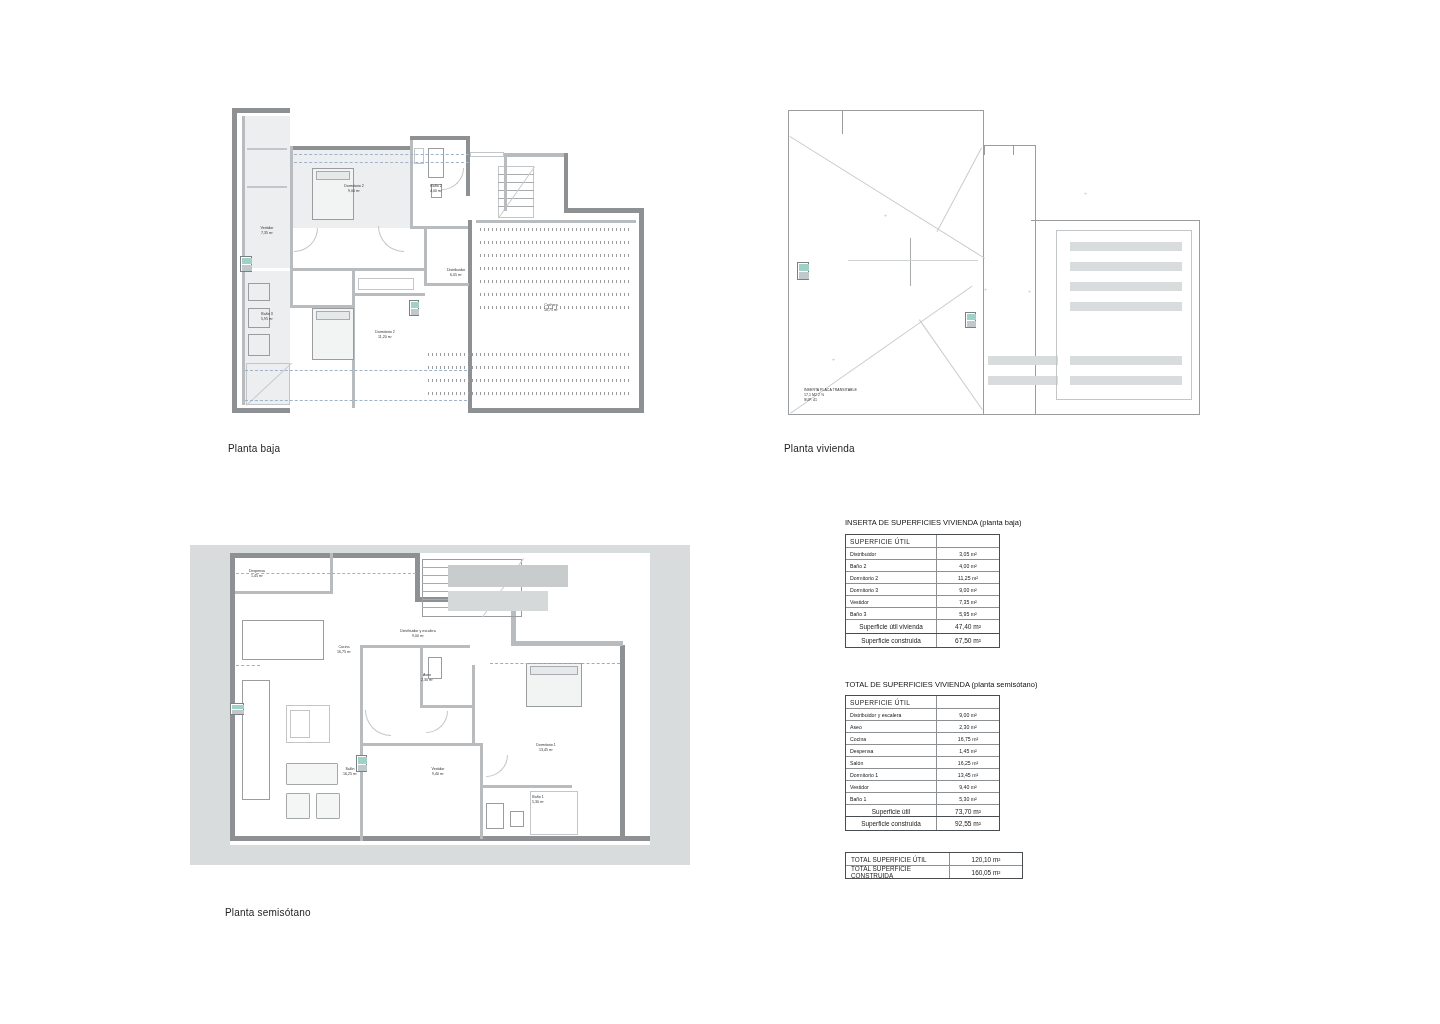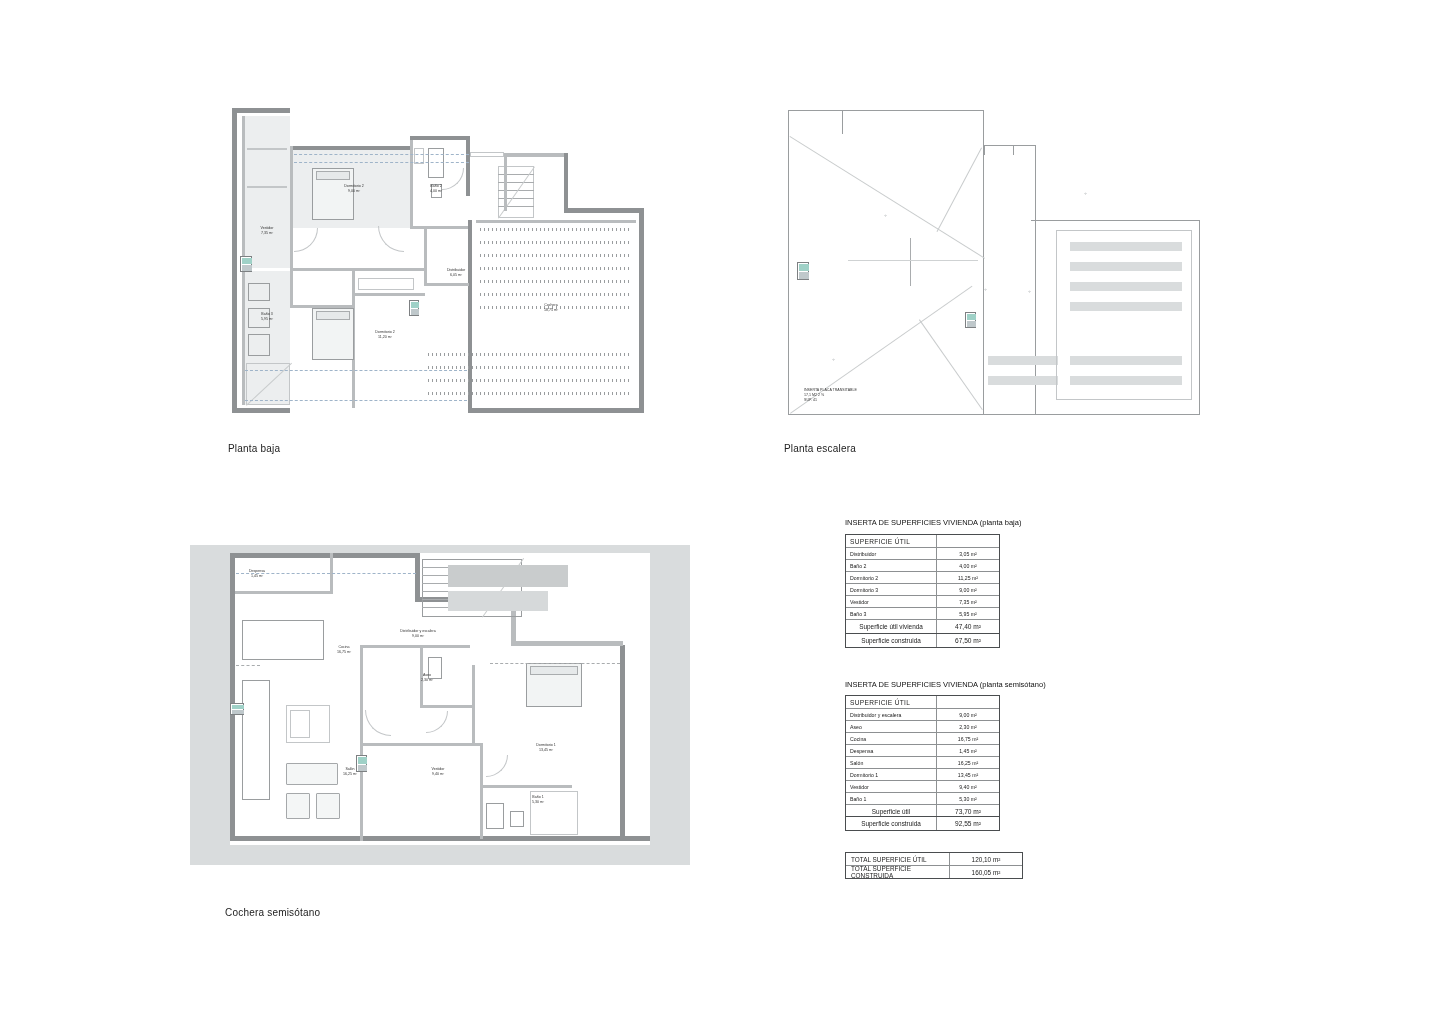--- a/index.html
+++ b/index.html
@@ -231,21 +231,21 @@
       <div class="seg b" style="left:1px;top:8px;width:9px;height:6px;"></div>
     </div>
 
     <div class="rlabel" style="left:16px;top:278px;text-align:left;">
       <b>INSERTA PLACA TRANSITABLE</b>
       <b>17,1 M2  2 %</b>
       <b>SUP. 41</b>
     </div>
   </div>
 
-  <div class="caption" style="left:784px;top:443px;">Planta escalera</div>
+  <div class="caption" style="left:784px;top:443px;">Planta vivienda</div>
 
   <div class="plan" style="left:190px;top:545px;width:500px;height:320px;">
 
     <div class="fillgrey" style="left:0px;top:0px;width:500px;height:320px;background:#d9dcdd;"></div>
     <div class="fillpale" style="left:40px;top:8px;width:420px;height:292px;background:#ffffff;"></div>
 
     <div class="wall" style="left:40px;top:8px;width:185px;height:5px;"></div>
     <div class="wall" style="left:40px;top:8px;width:5px;height:288px;"></div>
     <div class="wall" style="left:40px;top:291px;width:420px;height:5px;"></div>
     <div class="wall" style="left:225px;top:8px;width:5px;height:48px;"></div>
@@ -337,21 +337,21 @@
     <div class="rlabel" style="left:218px;top:222px;width:60px;">
       <b>Vestidor</b>
       <i>9,40 m²</i>
     </div>
     <div class="rlabel" style="left:320px;top:250px;width:56px;">
       <b>Baño 1</b>
       <i>5,30 m²</i>
     </div>
   </div>
 
-  <div class="caption" style="left:225px;top:907px;">Cochera semisótano</div>
+  <div class="caption" style="left:225px;top:907px;">Planta semisótano</div>
 
   <div class="tbl-title" style="left:845px;top:518px;">INSERTA DE SUPERFICIES VIVIENDA (planta baja)</div>
 
   <div class="tbl" style="left:845px;top:534px;width:155px;">
     <div class="row head">
       <div class="c1">SUPERFICIE  ÚTIL</div>
       <div class="c2"></div>
     </div>
     <div class="row">
       <div class="c1">Distribuidor</div>
@@ -383,21 +383,21 @@
     </div>
   </div>
 
   <div class="tbl single" style="left:845px;top:633px;width:155px;">
     <div class="row">
       <div class="c1">Superficie construida</div>
       <div class="c2">67,50 m²</div>
     </div>
   </div>
 
-  <div class="tbl-title" style="left:845px;top:680px;">INSERTA DE SUPERFICIES VIVIENDA (planta semisótano)</div>
+  <div class="tbl-title" style="left:845px;top:680px;">TOTAL DE SUPERFICIES VIVIENDA (planta semisótano)</div>
 
   <div class="tbl" style="left:845px;top:695px;width:155px;">
     <div class="row head">
       <div class="c1">SUPERFICIE  ÚTIL</div>
       <div class="c2"></div>
     </div>
     <div class="row">
       <div class="c1">Distribuidor y escalera</div>
       <div class="c2">9,00 m²</div>
     </div>

